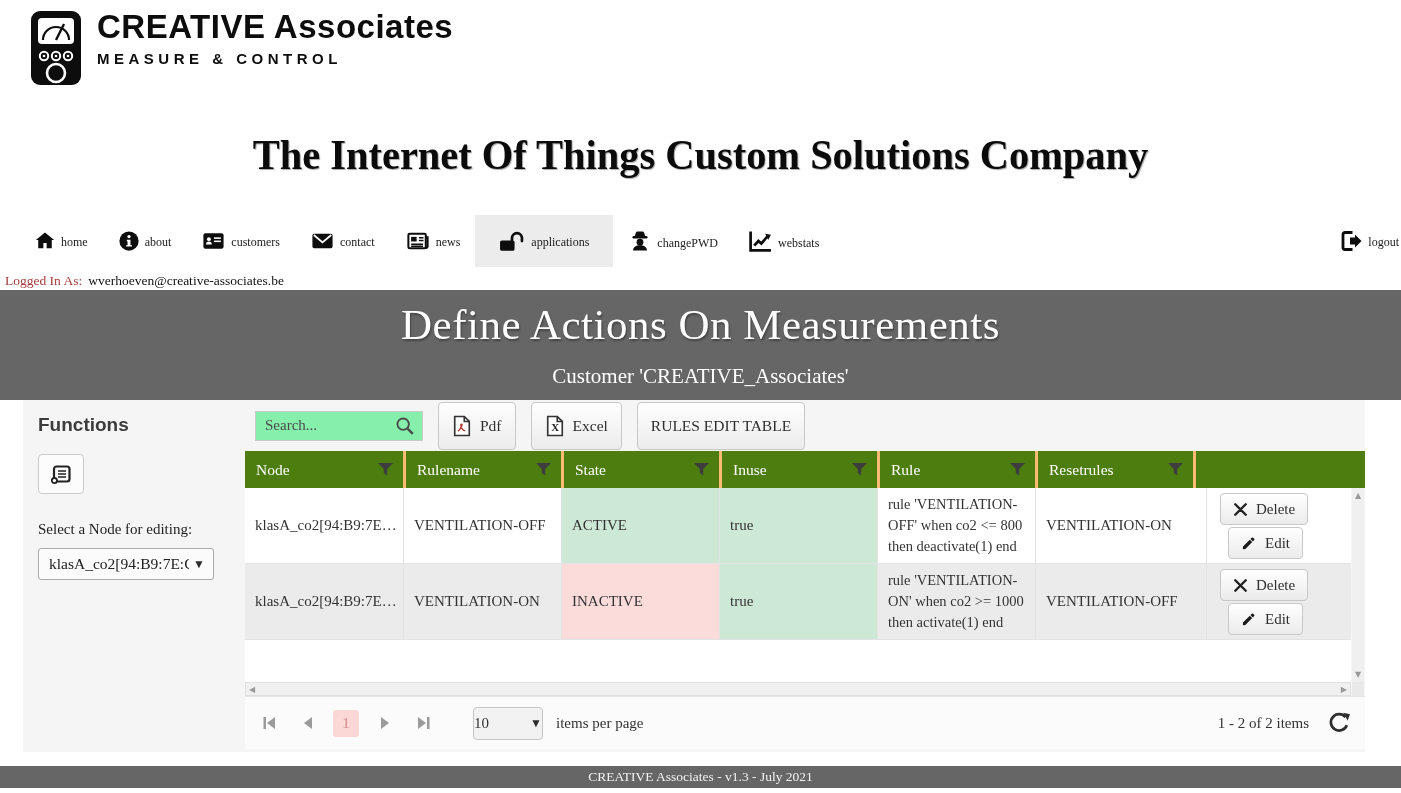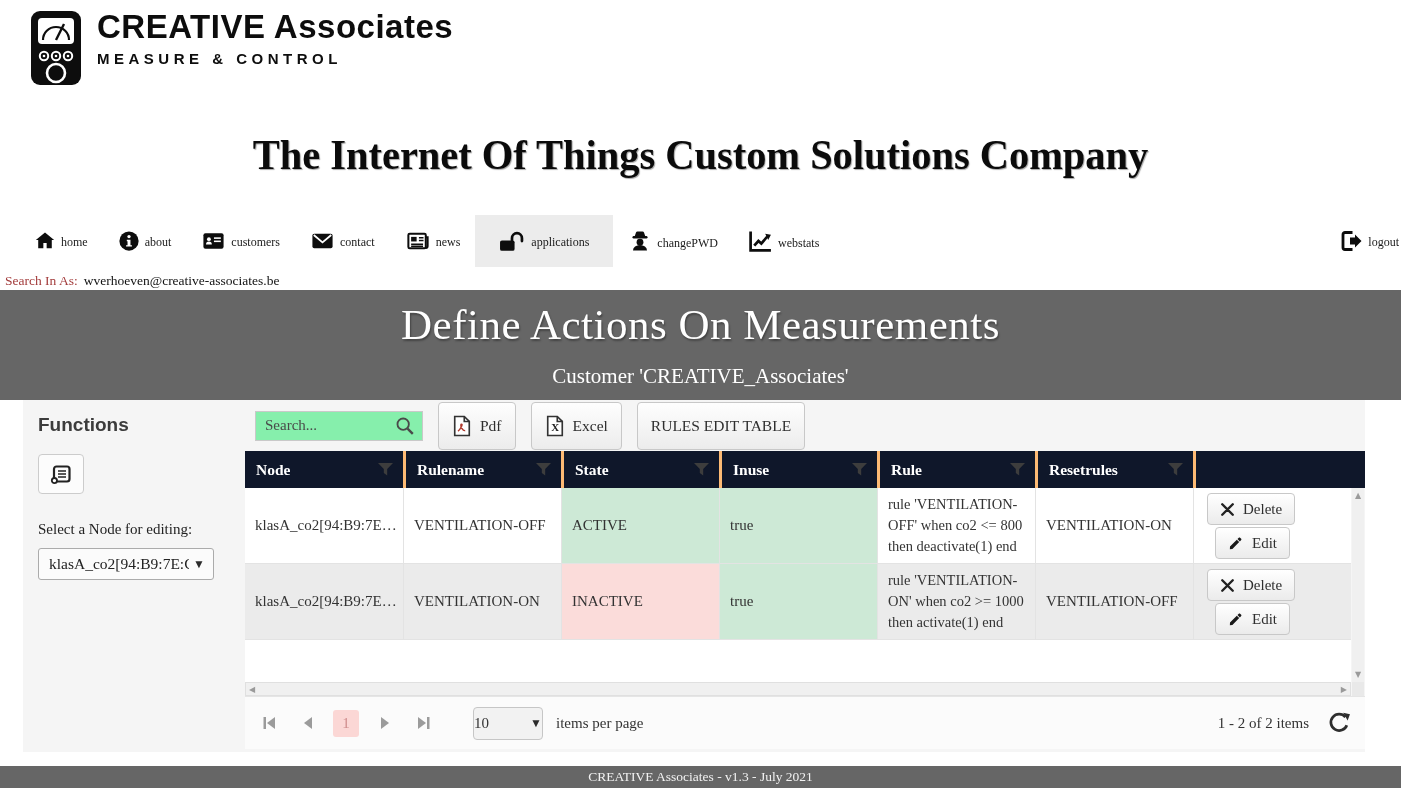--- a/index.html
+++ b/index.html
@@ -42,31 +42,31 @@
   .node-select .caret { position:absolute; right:8px; color:#2b2b2b; font-size:12px; }
 
   
   .grid { position:absolute; left:222px; top:0; width:1120px; height:352px; }
   .g-toolbar { height:51px; display:flex; align-items:center; padding-left:10px; }
   .searchbox { width:168px; height:30px; background:#86efac; border:1px solid #c9c9c9; display:flex; align-items:center; padding:0 6px 0 9px; }
   .searchbox input { border:none; outline:none; flex:1; min-width:0; font-family:"Liberation Serif",serif; font-size:15px; color:#333; background:transparent; }
   .searchbox input::placeholder { color:#4a4a4a; opacity:1; }
   .tb-btn { margin-left:15px; height:48px; display:inline-flex; align-items:center; gap:8px; padding:0 13px; background:linear-gradient(#fefefe,#ececec); border:1px solid #c8c8c8; border-radius:4px; font-family:"Liberation Serif",serif; font-size:15.5px; color:#2e2e2e; cursor:pointer; }
 
-  .g-header { display:grid; grid-template-columns:repeat(7,158px); height:37px; background:#0f172a;font-weight:bold; }
+  .g-header { display:grid; grid-template-columns:repeat(7,158px); height:37px; background:#4d7c0f; }
   .g-hcell { display:flex; align-items:center; justify-content:space-between; padding:0 9px 0 11px; color:#fff; font-size:15.5px; border-left:3px solid #fdba74; }
   .g-hcell:first-child { border-left:none; }
 
   .g-body { width:1106px; height:194px; background:#fff; }
   .g-row { display:grid; grid-template-columns:repeat(7,158px); height:76px; border-bottom:1px solid #e3e3e3; }
   .g-row.alt { background:#ebebeb; }
   .g-cell { display:flex; align-items:center; padding:0 10px; font-size:15px; color:#333; border-left:1px solid #e3e3e3; overflow:hidden; }
   .g-cell:first-child { border-left:none; }
   .g-cell.rule { font-size:14.5px; line-height:1.45; }
-  .g-cell.actions { position:relative; padding:17px; }
+  .g-cell.actions { position:relative; padding:17px;margin-left:13px; }
   .act-btn { position:absolute; display:inline-flex; align-items:center; gap:8px; height:32px; padding:0 12px; background:linear-gradient(#fff,#ebebeb); border:1px solid #c8c8c8; border-radius:4px; font-family:"Liberation Serif",serif; font-size:15px; color:#2e2e2e; cursor:pointer; }
   .act-del { top:5px; left:13px; } .act-edit { top:39px; left:21px; }
 
   .g-hscroll { width:1106px; height:14px; background:#f0f0f0; border:1px solid #e0e0e0; display:flex; align-items:center; justify-content:space-between; padding:0 3px; color:#9a9a9a; font-size:8px; font-family:"DejaVu Sans",sans-serif; }
   .g-vscroll { position:absolute; left:1107px; top:88px; width:12px; height:194px; background:#f0f0f0; display:flex; flex-direction:column; justify-content:space-between; align-items:center; padding:3px 0; color:#9a9a9a; font-size:8px; font-family:"DejaVu Sans",sans-serif; }
   .g-corner { position:absolute; left:1107px; top:282px; width:12px; height:14px; background:#e9e9e9; }
 
   .g-pager { position:absolute; left:0; top:296px; width:1120px; height:53px; background:#fbfbfb; border-top:1px solid #e5e5e5; display:flex; align-items:center; padding:0 14px 0 12px; font-size:15px; color:#333; }
   .pg-btn { width:24px; height:24px; display:flex; align-items:center; justify-content:center; margin-right:14px; background:none; border:none; cursor:pointer; }
   .pg-current { width:26px; height:27px; background:#fbd7d5; border-radius:3px; color:#cf8d8d; display:flex; align-items:center; justify-content:center; margin-right:14px; font-size:15px; }
@@ -188,21 +188,21 @@
     <svg width="24" height="22" viewBox="0 0 24 22">
           <path d="M13.5 2.5H6a2 2 0 0 0-2 2v13a2 2 0 0 0 2 2h7.5" stroke="#0d0d0d" stroke-width="2.8" fill="none"></path>
           <polygon points="11,7.5 16,7.5 16,4.5 22.5,11 16,17.5 16,14.5 11,14.5" fill="#0d0d0d"></polygon>
         </svg>
     <span class="lbl">logout</span>
       </span>
     </a>
 </nav>
 
 <div class="loggedin">
-  <span class="lbl">Search In As:</span><span class="email">wverhoeven@creative-associates.be</span>
+  <span class="lbl">Logged In As:</span><span class="email">wverhoeven@creative-associates.be</span>
 </div>
 
 <section class="banner">
   <h2>Define Actions On Measurements</h2>
   <div class="sub">Customer 'CREATIVE_Associates'</div>
 </section>
 
 <div class="content">
 
   <aside class="sidebar">

